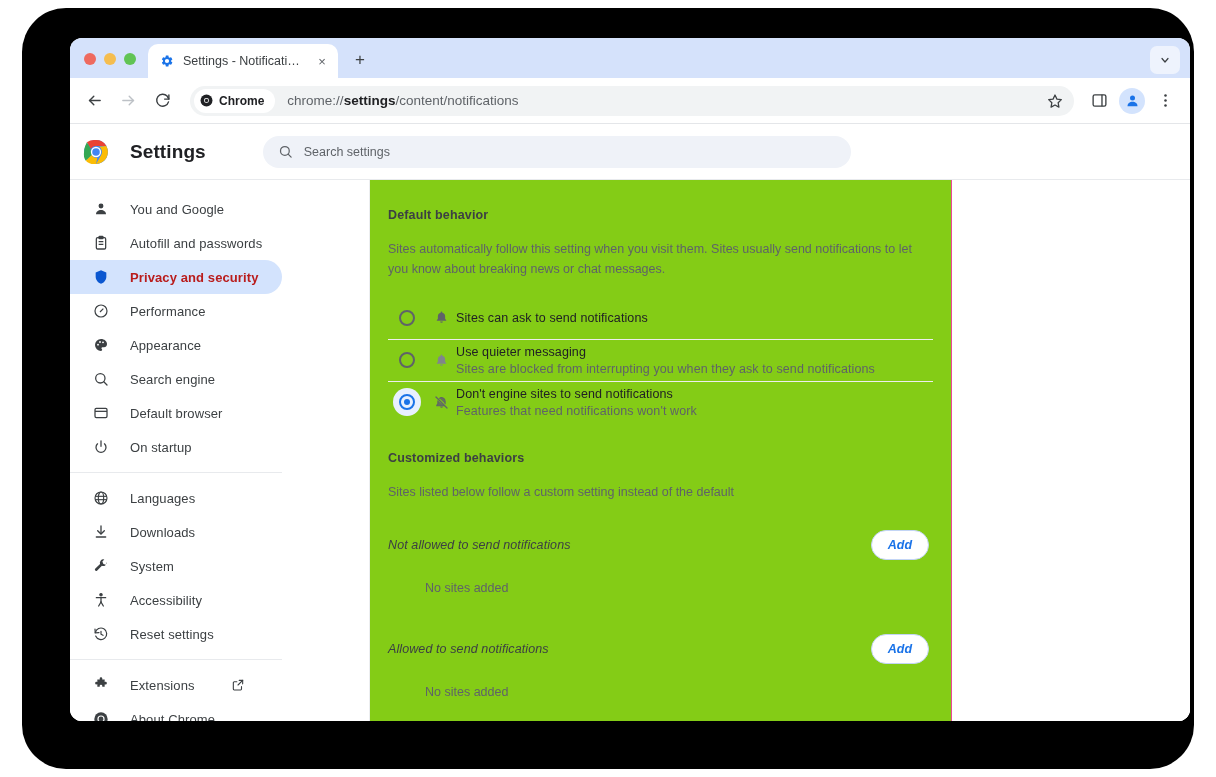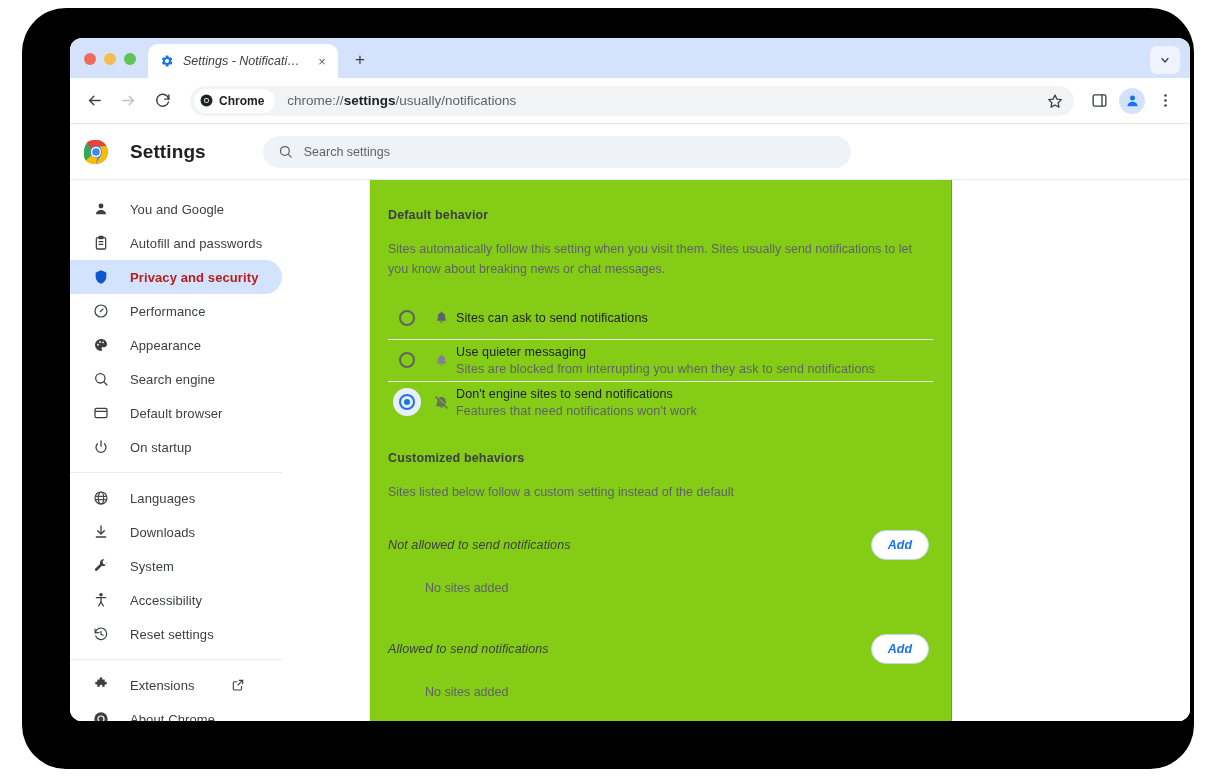--- a/index.html
+++ b/index.html
@@ -52,21 +52,20 @@
     gap: 9px;
     position: relative;
   }
   #tab-active .tab-title {
     font-size: 12.5px;
     color: #3c4043;
     white-space: nowrap;
     overflow: hidden;
     text-overflow: ellipsis;
     flex: 1;
-    font-style: italic;
   }
   .tab-close {
     width: 16px; height: 16px;
     display: flex; align-items: center; justify-content: center;
     color: #5f6368; font-size: 13px; line-height: 1;
     border-radius: 50%;
   }
   #new-tab-btn {
     width: 28px; height: 28px;
     margin: 0 0 4px 8px;
@@ -373,21 +372,21 @@
           <span style="display:flex;">
             <svg width="13" height="13" viewBox="0 0 24 24" fill="#202124">
               <circle cx="12" cy="12" r="11"></circle>
               <circle cx="12" cy="12" r="4.6" fill="#ffffff"></circle>
               <circle cx="12" cy="12" r="3.1" fill="#202124"></circle>
             </svg>
           </span>
           <span class="chip-label">Chrome</span>
         </div>
         <div id="omnibox-url">
-          <span>chrome://</span><b>settings</b><span>/usually/notifications</span>
+          <span>chrome://</span><b>settings</b><span>/content/notifications</span>
         </div>
         <div id="star-btn">
           <svg width="16" height="16" viewBox="0 0 24 24" fill="none" stroke="#3c4043" stroke-width="1.9" stroke-linejoin="round">
             <polygon points="12 3 14.9 9.2 21.5 10 16.7 14.6 17.9 21.2 12 18 6.1 21.2 7.3 14.6 2.5 10 9.1 9.2"></polygon>
           </svg>
         </div>
       </div>
 
       <div class="tb-icon">
         <svg width="17" height="17" viewBox="0 0 24 24" fill="none" stroke="currentColor" stroke-width="1.9">

